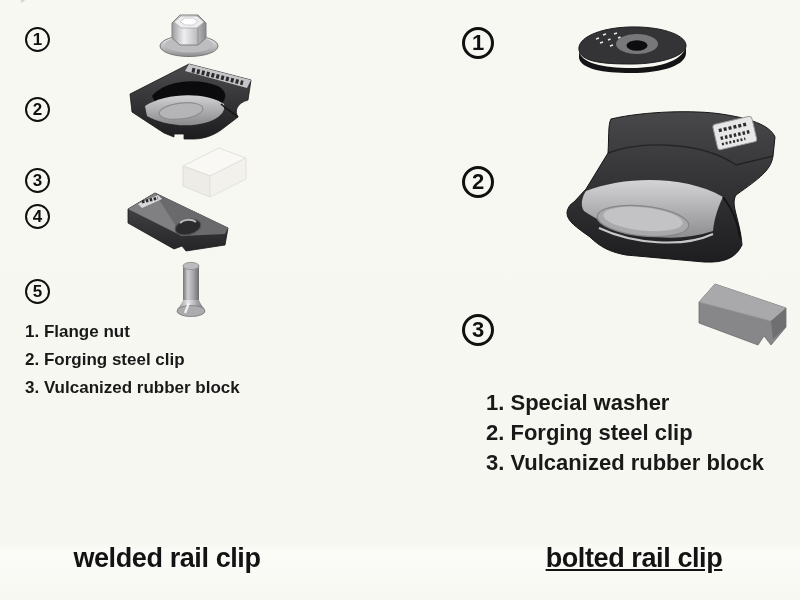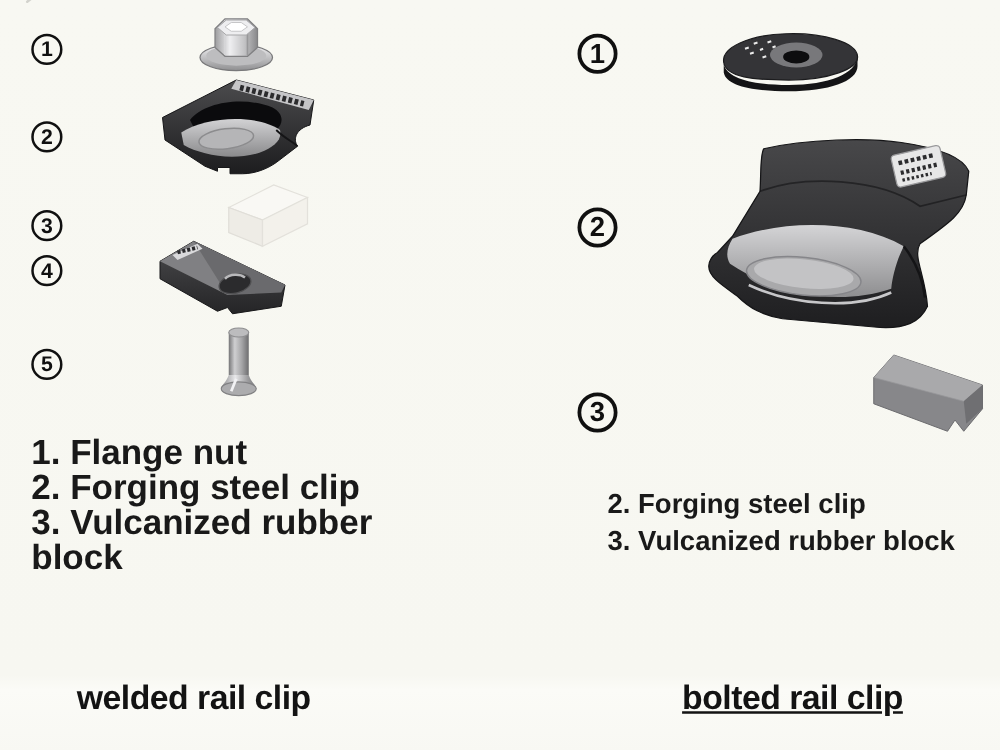--- a/index.html
+++ b/index.html
@@ -25,27 +25,27 @@
   .m-l1{left:25px;top:27px;}
   .m-l2{left:25px;top:97px;}
   .m-l3{left:25px;top:168px;}
   .m-l4{left:25px;top:204px;}
   .m-l5{left:25px;top:279px;}
   .m-r1{left:462px;top:27px;}
   .m-r2{left:462px;top:166px;}
   .m-r3{left:462px;top:314px;}
   .part{position:absolute;}
   .legend{position:absolute;font-weight:700;color:#191919;}
-  .legend-left{left:25px;top:348px;font-size:28px;line-height:28px;width:300px;}
+  .legend-left{left:25px;top:318px;font-size:17px;line-height:28px;width:300px;}
   .legend-right{left:486px;top:388px;font-size:22px;line-height:30px;width:310px;}
   .caption{
     position:absolute;top:543px;font-size:27px;font-weight:700;color:#131313;
     text-align:center;letter-spacing:-0.4px;
   }
-  .caption-left{left:26px;width:258px;}
+  .caption-left{left:38px;width:258px;}
   .caption-right{left:500px;width:268px;text-decoration:underline;}
 </style>
 </head>
 <body>
 
 <div class="canvas">
 
   <div class="corner-mark"></div>
 
   <section>
@@ -208,20 +208,21 @@
     </svg>
 
     <svg class="part" style="left:693px;top:279px;" width="99" height="82" viewBox="0 0 99 82">
       <path d="M6,23 L22,5 L93,29 L93,48 L78,66 L71,57 L65,66 L6,44 Z" fill="#87878a" stroke="#6c6c6f" stroke-width="0.8"></path>
       <polygon points="6,23 22,5 93,29 78,42" fill="#a9a9ab"></polygon>
       <polygon points="78,42 93,29 93,48 80,60" fill="#6f6f72"></polygon>
       <path d="M6,23 L78,42" stroke="#97979a" stroke-width="1" opacity="0.7"></path>
     </svg>
 
     <div class="legend legend-right">
+      <div>1. Special washer</div>
       <div>2. Forging steel clip</div>
       <div>3. Vulcanized rubber block</div>
     </div>
 
     <div class="caption caption-right">bolted rail clip</div>
   </section>
 
 </div>
 
 </body></html>

